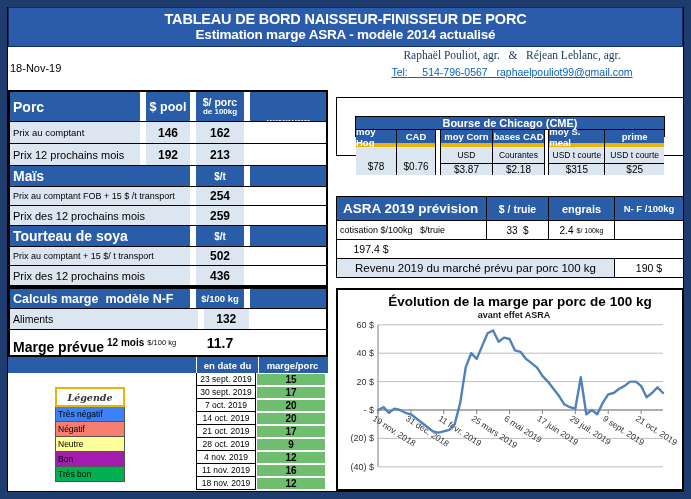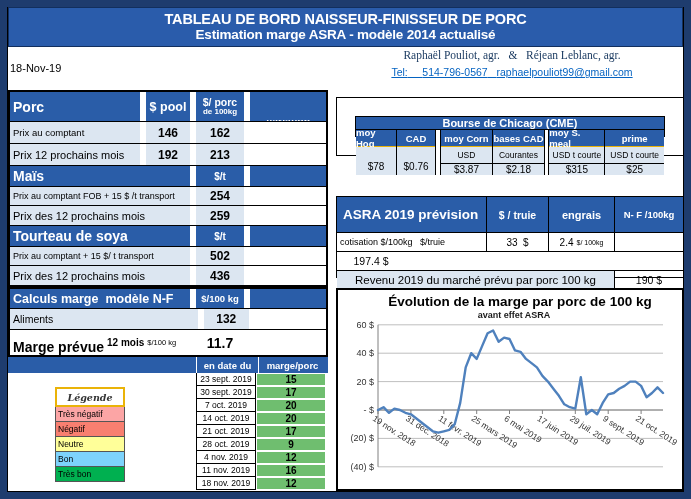--- a/index.html
+++ b/index.html
@@ -48,21 +48,21 @@
          display:flex;align-items:center;justify-content:center;}
   
   .rbox{left:336px;width:348px;border:1px solid #000;background:#fff;}
   #bourse{top:97px;height:59px;padding:18px;}
   #bourse-inner{border:1px solid #000;height:100%;box-sizing:border-box;display:flex;flex-direction:column;}
   #bourse-title{height:20px;background:#2A5DA8;color:#fff;font-weight:bold;font-size:11px;
                 display:flex;align-items:center;justify-content:center;border-bottom:1px solid #000;}
   #bourse-cols{flex:1;display:flex;}
   .bcol{display:flex;flex-direction:column;box-sizing:border-box;}
   .bcol .h{height:17px;background:#2A5DA8;color:#fff;font-weight:bold;font-size:9.5px;
-           display:flex;align-items:center;justify-content:center;border-bottom:1px solid #eab308;box-sizing:border-box;}
+           display:flex;align-items:center;justify-content:center;border-bottom:4px solid #eab308;box-sizing:border-box;}
   .bcol .s{height:17px;background:#DCE6F1;font-size:8.5px;display:flex;align-items:center;justify-content:center;
            border-bottom:1px solid #000;box-sizing:border-box;}
   .bcol .v{flex:1;background:#DCE6F1;font-size:10px;display:flex;align-items:center;justify-content:center;}
   .bcol .merged{flex:1;background:#DCE6F1;font-size:10px;display:flex;align-items:flex-end;justify-content:center;
                 padding-bottom:3px;box-sizing:border-box;}
   .bgap{width:4px;background:#fff;}
   .bdiv{border-right:1px solid #000;}
   #asra{top:196px;height:82px;}
   #chart-box{top:288px;height:203px;border:2px solid #000;}
   #asra .arow{display:flex;box-sizing:border-box;}
@@ -226,24 +226,24 @@
       </div>
       <div class="drow" style="left: 196px; top: 477px;">
         <div class="dcell" style="width: 60px; height: 13px;">18 nov. 2019</div>
         <div class="vcell" style="width: 70px; height: 13px;">12</div>
       </div>
     </div>
 
   <div id="legend" class="abs">
     <div class="ttl">Légende</div>
     <div id="legend-items">
-        <div class="leg-item" style="background: #fca5a5;">Très négatif</div>
+        <div class="leg-item" style="background: #3b82f6;">Très négatif</div>
         <div class="leg-item" style="background: rgb(248, 127, 112);">Négatif</div>
         <div class="leg-item" style="background: rgb(255, 255, 153);">Neutre</div>
-        <div class="leg-item" style="background: #7dd3fc;">Bon</div>
+        <div class="leg-item" style="background: #a21caf;">Bon</div>
         <div class="leg-item" style="background: rgb(0, 176, 80);">Très bon</div>
       </div>
   </div>
 
   <div id="bourse" class="abs rbox">
     <div id="bourse-inner">
       <div id="bourse-title">Bourse de Chicago (CME)</div>
       <div id="bourse-cols">
         <div class="bcol bdiv" style="width:46px;">
           <div class="h">moy Hog</div>
@@ -273,21 +273,21 @@
         <div class="bcol" style="width:66px;">
           <div class="h">prime</div>
           <div class="s">USD t courte</div>
           <div class="v">$25</div>
         </div>
       </div>
     </div>
   </div>
 
   <div id="asra" class="abs rbox">
-    <div class="arow bB" style="height:36px;">
+    <div class="arow bB" style="height:24px;">
       <div class="acell hdr" style="width:150px;justify-content:flex-start;padding-left:6px;font-size:13.5px;">ASRA 2019 prévision</div>
       <div class="acell hdr" style="width:62px;font-size:10.5px;">$ / truie</div>
       <div class="acell hdr" style="width:66px;font-size:11px;">engrais</div>
       <div class="acell hdr" style="width:68px;font-size:9.5px;border-right:none;">N- F /100kg</div>
     </div>
     <div class="arow bB" style="height:19px;">
       <div class="acell" style="width:150px;justify-content:flex-start;padding-left:3px;font-size:9px;white-space:pre;">cotisation $/100kg   $/truie</div>
       <div class="acell" style="width:62px;font-size:10px;white-space:pre;">33  $</div>
       <div class="acell" style="width:66px;font-size:10px;">
           <span>2.4</span>

